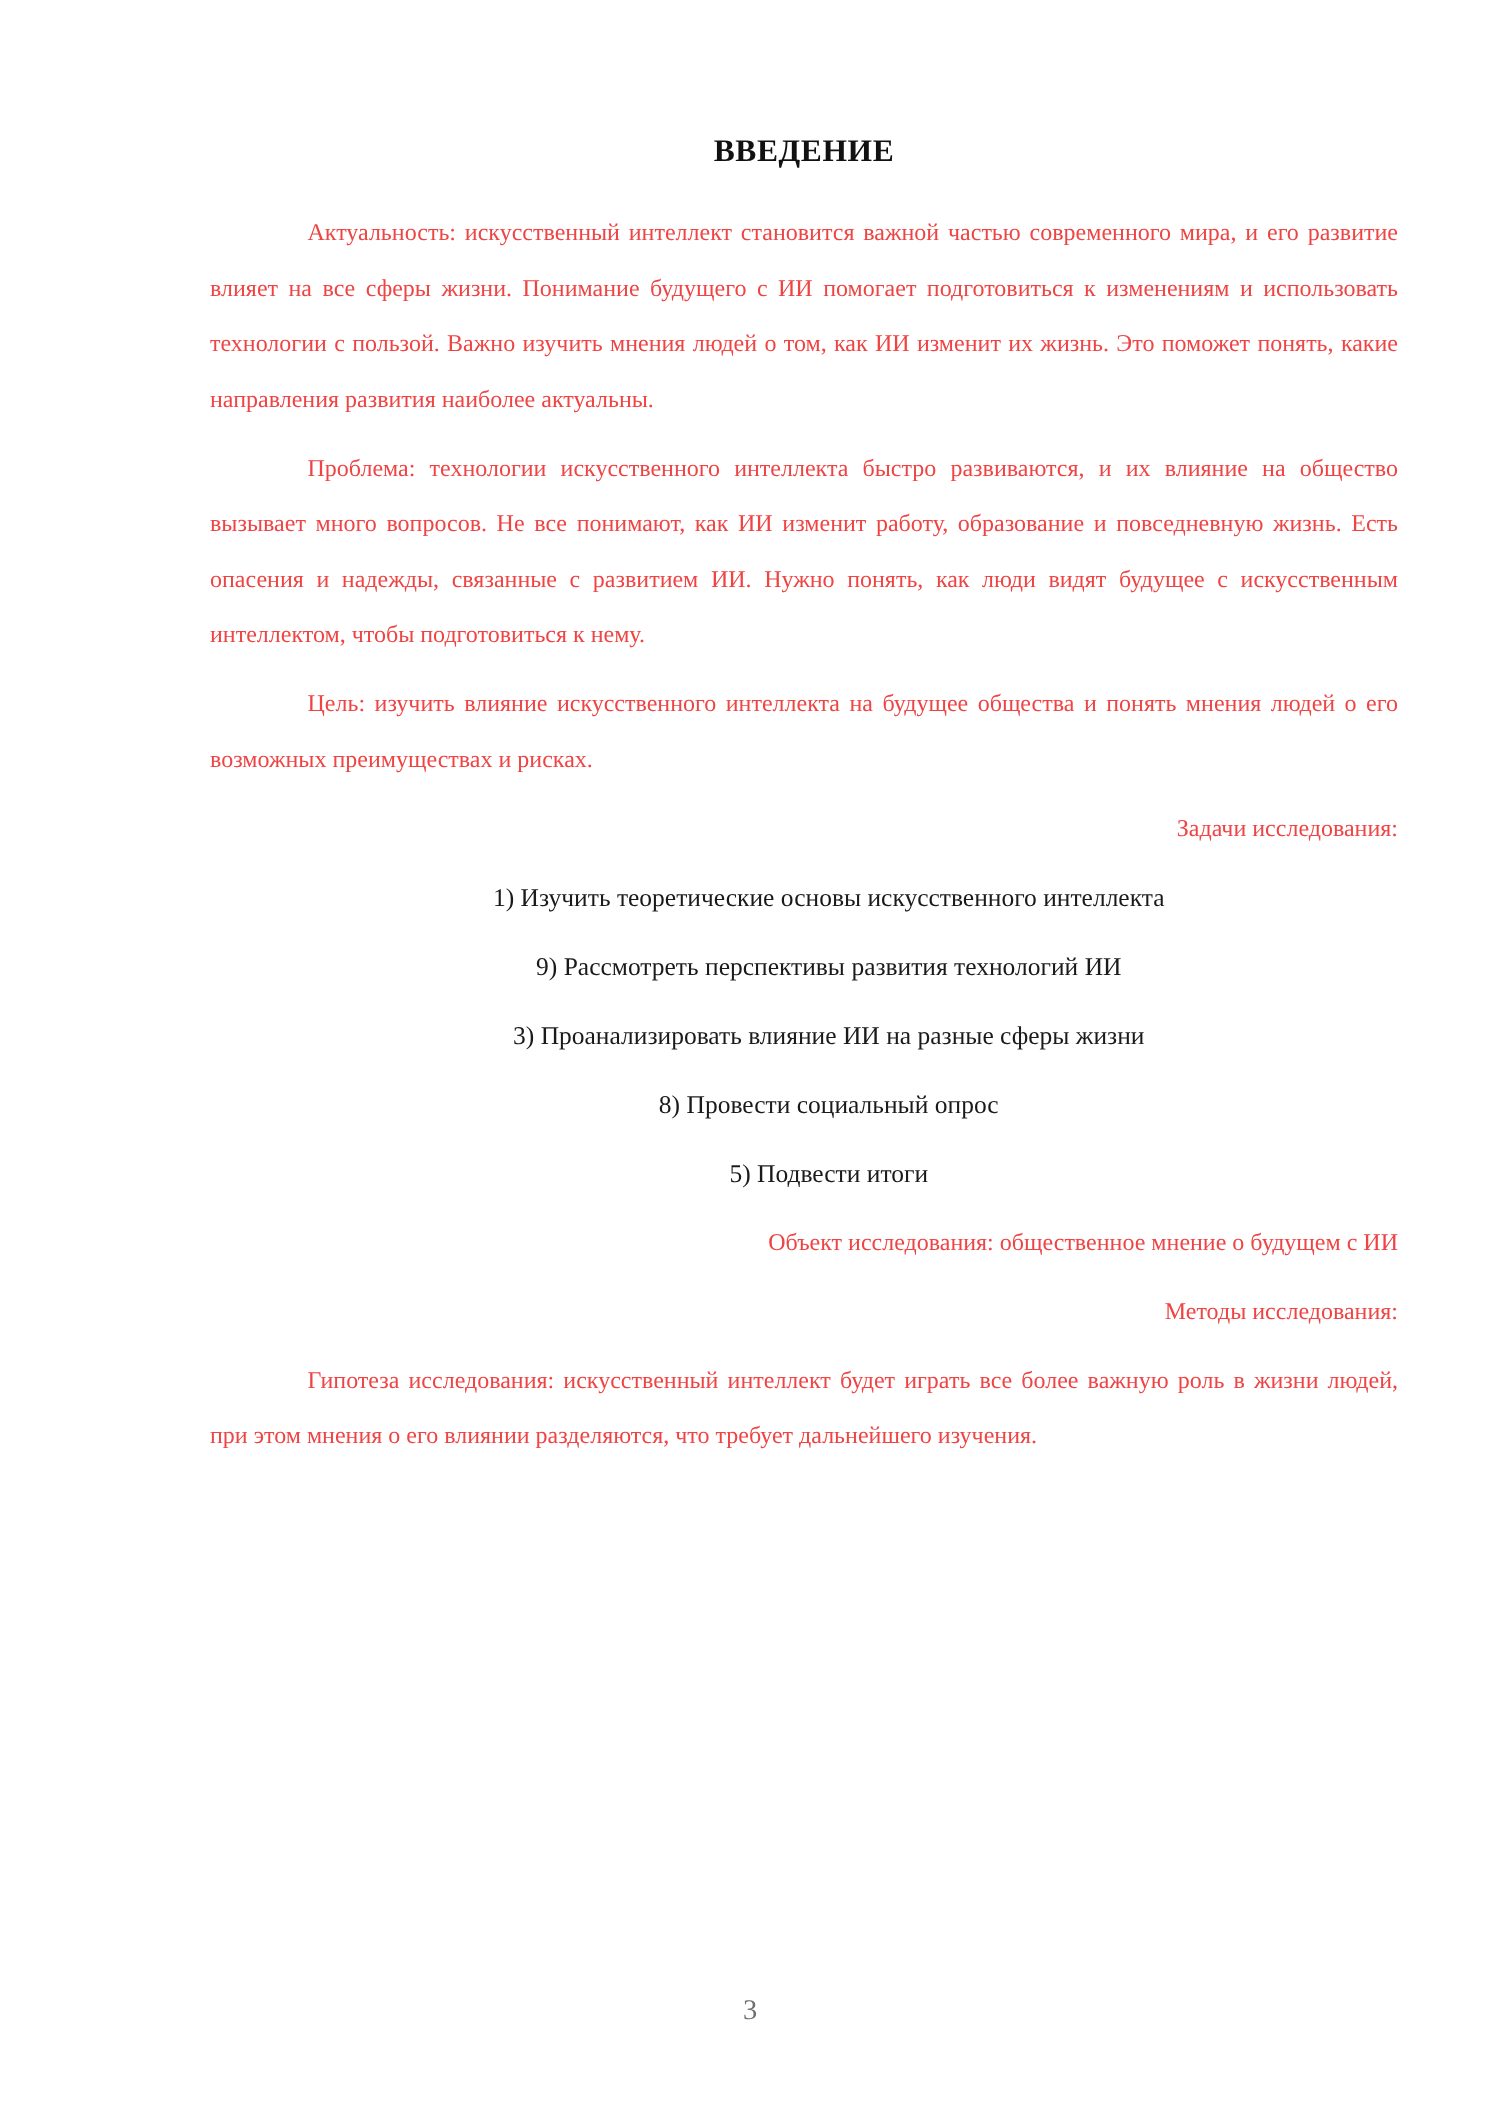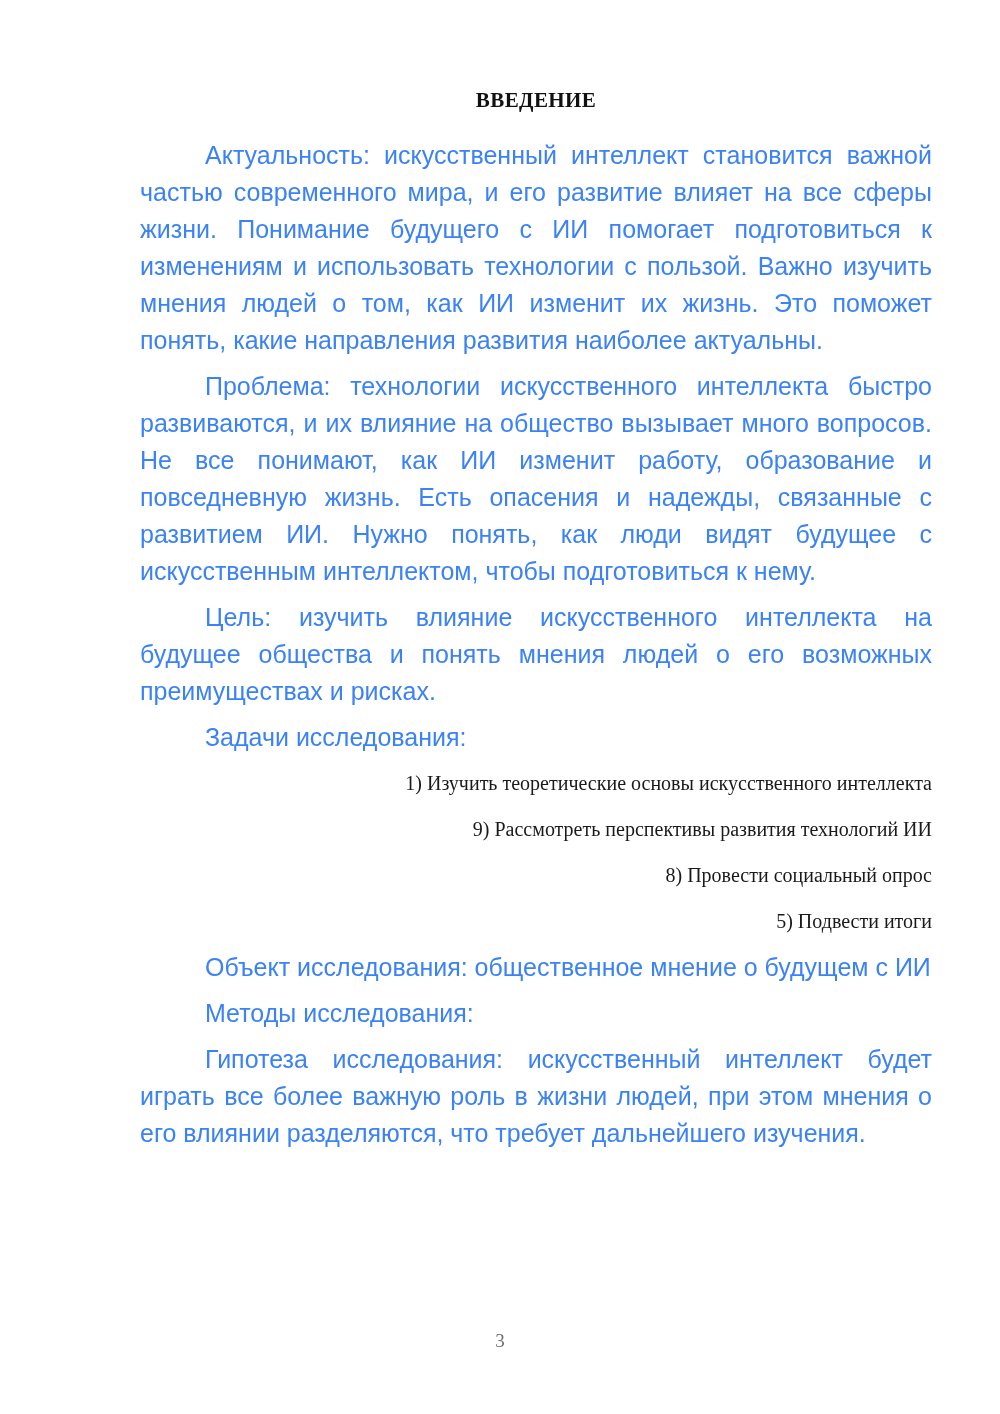--- a/index.html
+++ b/index.html
@@ -29,41 +29,41 @@
     font-size: 21px;
     font-weight: bold;
     text-align: center;
     color: #111111;
     letter-spacing: 0.4px;
     margin: 0 0 24px 0;
     line-height: 1.2;
   }
 
   .para {
-    font-family: Liberation Sans, sans-serif;
-    font-size: 25px;
+    font-family: Liberation Serif, serif;
+    font-size: 16px;
     line-height: 37px;
-    color: #3b82f6;
+    color: #ef4444;
     text-align: justify;
     text-justify: inter-word;
     text-indent: 65px;
     margin: 0 0 9px 0;
     hyphens: none;
   }
 
   .para.no-justify {
-    text-align: left;
+    text-align: right;
   }
 
   .list-item {
     font-family: "Liberation Serif", "DejaVu Serif", serif;
-    font-size: 20px;
+    font-size: 17px;
     line-height: 37px;
     color: #1a1a1a;
-    text-align: right;
+    text-align: center;
     margin: 0 0 9px 0;
     padding-left: 33px;
   }
 
   .list-block {
     margin: 0;
     padding: 0;
   }
 
   .page-number {
@@ -90,20 +90,21 @@
 
     <p class="para">Проблема: технологии искусственного интеллекта быстро развиваются, и их влияние на общество вызывает много вопросов. Не все понимают, как ИИ изменит работу, образование и повседневную жизнь. Есть опасения и надежды, связанные с развитием ИИ. Нужно понять, как люди видят будущее с искусственным интеллектом, чтобы подготовиться к нему.</p>
 
     <p class="para">Цель: изучить влияние искусственного интеллекта на будущее общества и понять мнения людей о его возможных преимуществах и рисках.</p>
 
     <p class="para no-justify">Задачи исследования:</p>
 
     <div class="list-block">
       <p class="list-item">1) Изучить теоретические основы искусственного интеллекта</p>
       <p class="list-item">9) Рассмотреть перспективы развития технологий ИИ</p>
+      <p class="list-item">3) Проанализировать влияние ИИ на разные сферы жизни</p>
       <p class="list-item">8) Провести социальный опрос</p>
       <p class="list-item">5) Подвести итоги</p>
     </div>
 
     <p class="para no-justify">Объект исследования: общественное мнение о будущем с ИИ</p>
 
 
     <p class="para no-justify">Методы исследования:</p>
 
     <p class="para">Гипотеза исследования: искусственный интеллект будет играть все более важную роль в жизни людей, при этом мнения о его влиянии разделяются, что требует дальнейшего изучения.</p>

